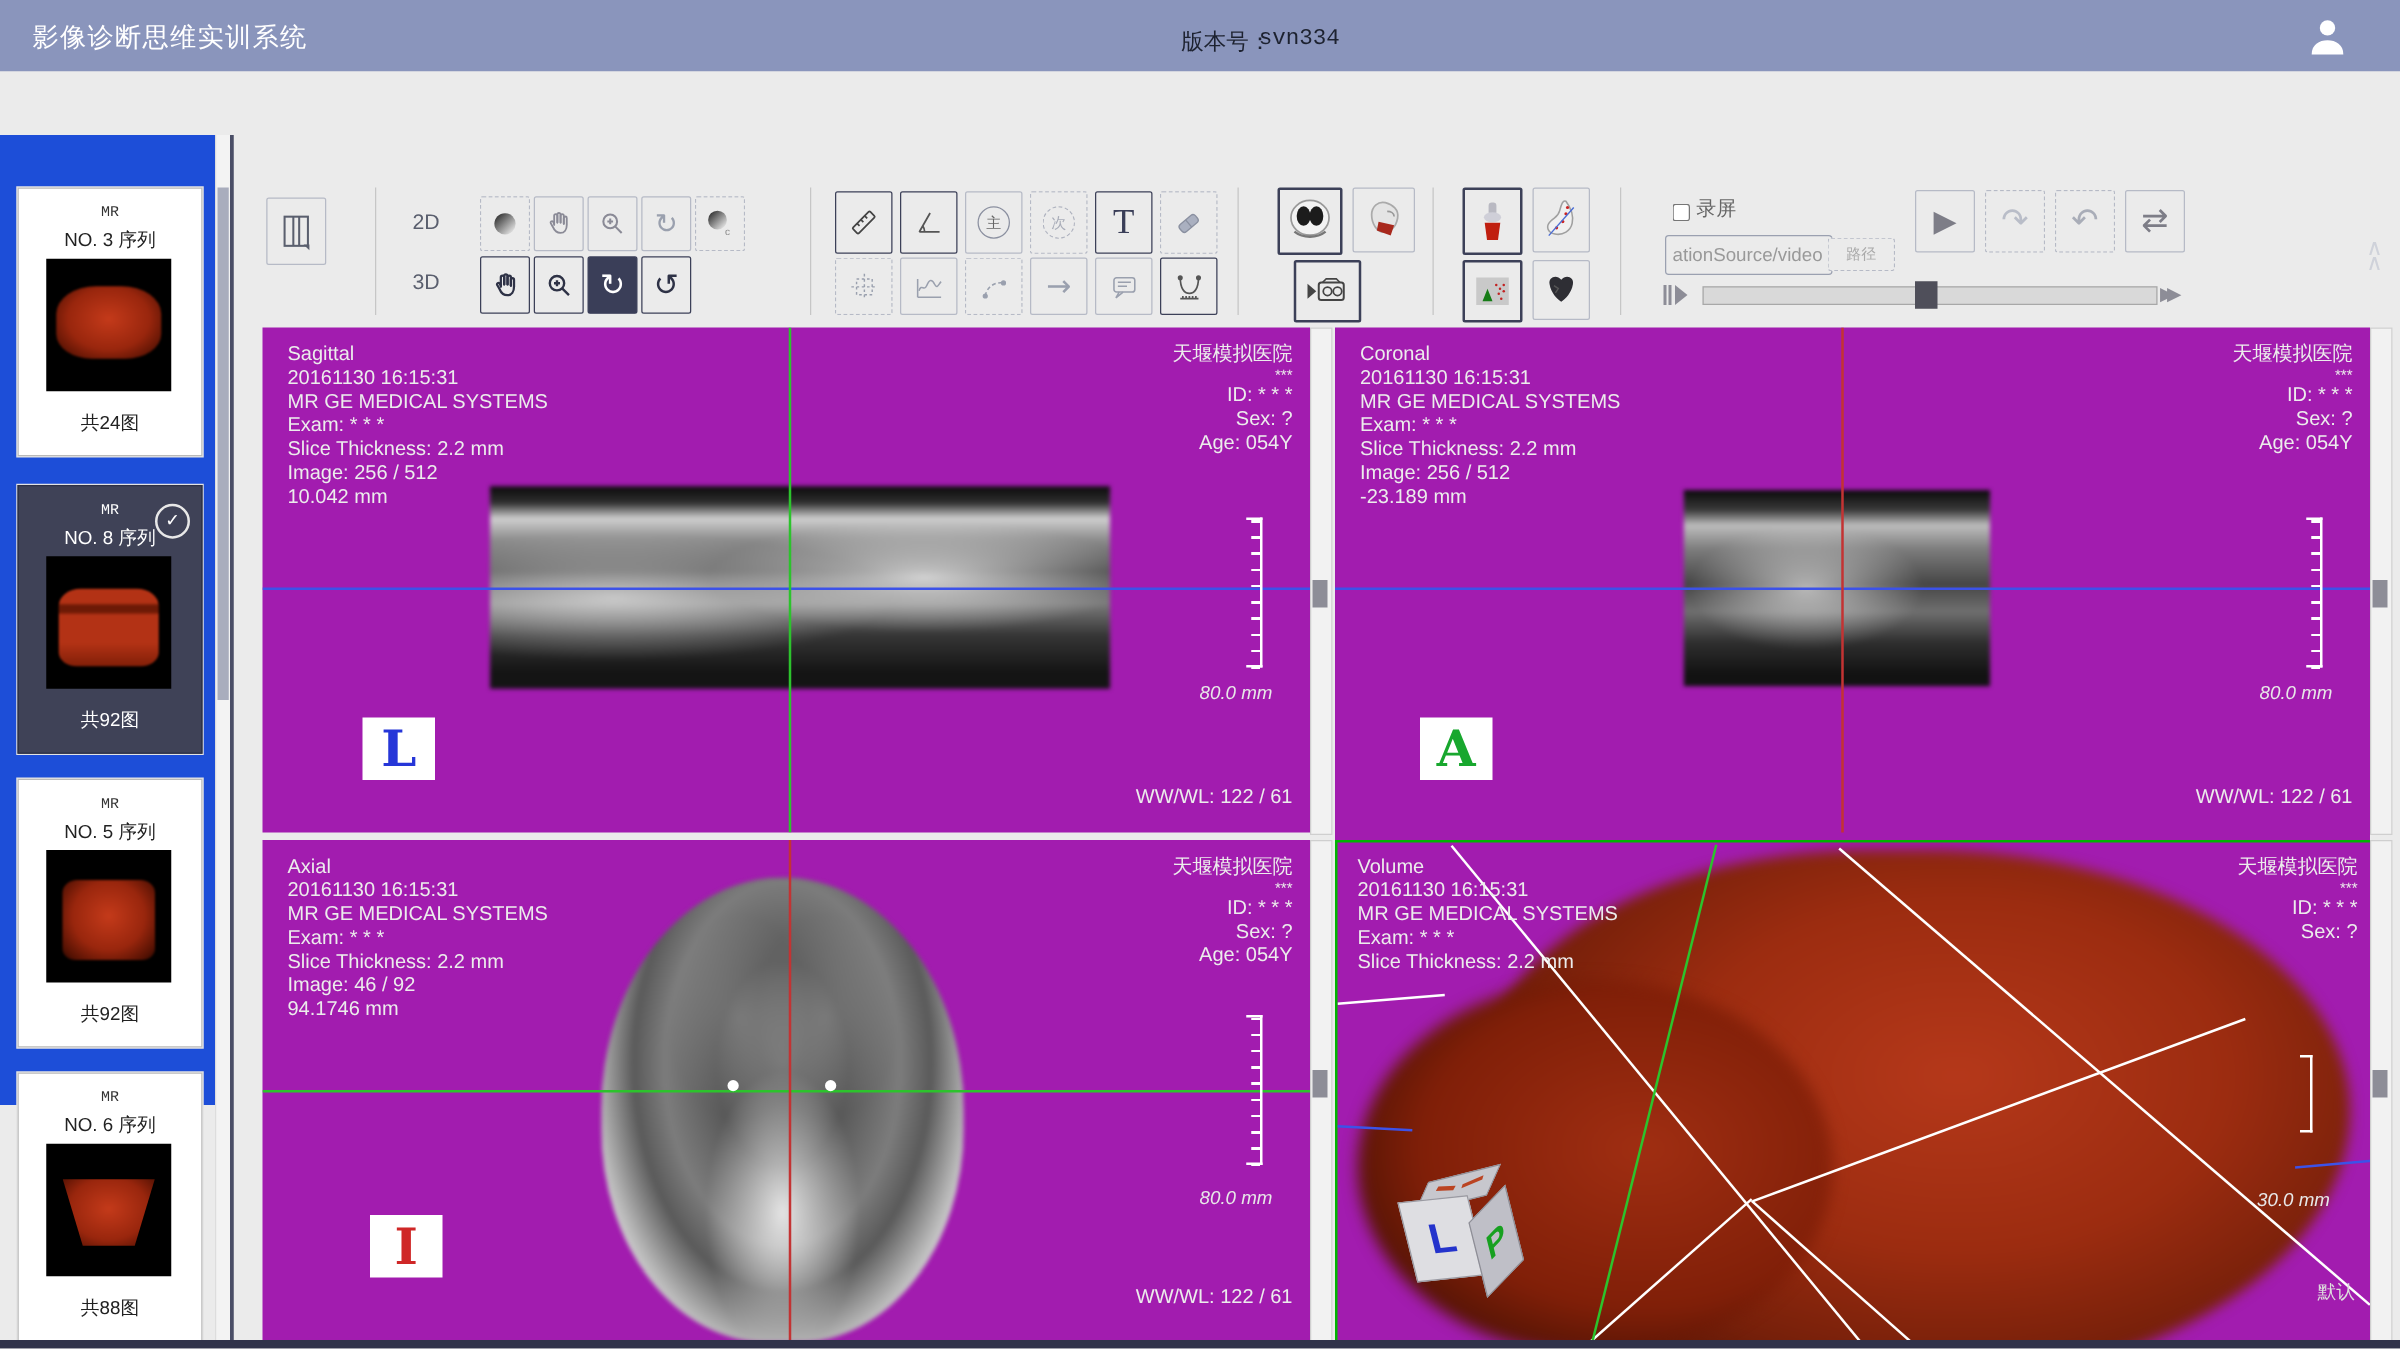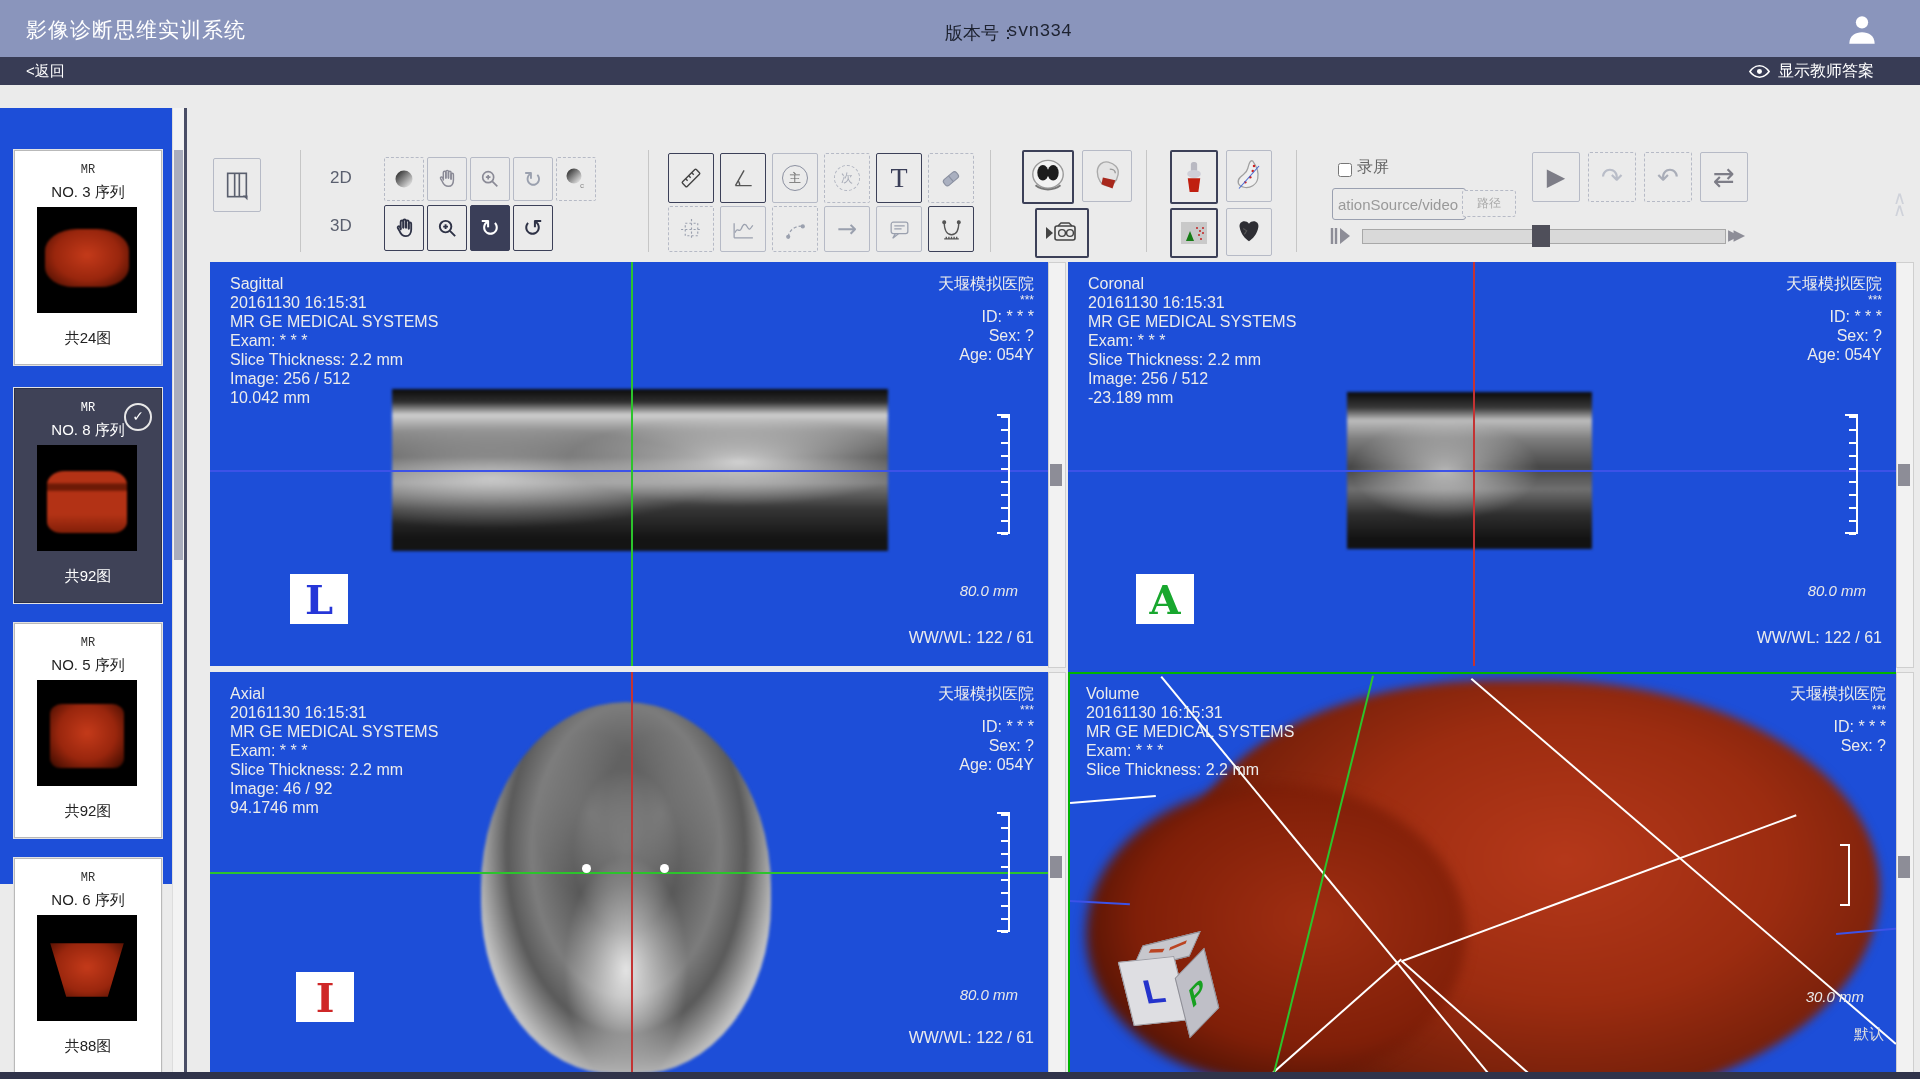--- a/index.html
+++ b/index.html
@@ -43,36 +43,36 @@
   .g.wht{color:#fff;}
   .circ{border:1.5px solid #8b90a0;border-radius:50%;width:24px;height:24px;font-size:12px;color:#666;display:flex;align-items:center;justify-content:center;}
   .circ.dsh{border-style:dashed;border-color:#b0b4c0;color:#a8acb8;}
   .rec-lbl{font-size:16px;color:#666;}
   .vidin{border:1px solid #9aa0b0;border-radius:3px;background:#ebebeb;color:#999;font-size:15px;padding:0 5px;}
   .pathbtn{border:1px dashed #b6bac6;border-radius:3px;background:#ebebeb;color:#aaa;font-size:12px;cursor:pointer;}
   .track{background:#d9d9d9;border:1px solid #a8a8a8;}
   .handle{background:#4f4f5a;cursor:pointer;}
   .ffwd{color:#8d8d97;font-size:15px;letter-spacing:-6px;font-family:"DejaVu Sans",sans-serif;}
   
-  .q{background:#1d4ed8;overflow:hidden;}
+  .q{background:#a21caf;overflow:hidden;}
   .q.selq{border:2px solid #00b400;}
   .vtext{position:absolute;color:#ececec;font-size:16px;line-height:19px;}
   .vtext.r{text-align:right;}
   .stars{font-size:12px;line-height:14px;}
   .xline,.yline{position:absolute;}
   .obox{position:absolute;width:58px;height:50px;background:#fff;display:flex;align-items:center;justify-content:center;font-weight:bold;font-size:40px;font-family:"DejaVu Serif",serif;}
   .ruler{position:absolute;width:13px;}
   .ruler .rl{position:absolute;right:0;top:0;width:2px;height:100%;background:#fff;}
   .ruler .rt{position:absolute;right:2px;top:2px;width:7px;height:100%;background:repeating-linear-gradient(to bottom,#fff 0 2px,transparent 2px 13px);}
   .ruler:before,.ruler:after{content:"";position:absolute;right:0;width:13px;height:2px;background:#fff;}
   .ruler:before{top:0;} .ruler:after{bottom:0;}
   .bracket{position:absolute;width:10px;border-right:2px solid #fff;}
   .bracket:before,.bracket:after{content:"";position:absolute;right:-2px;width:10px;height:2px;background:#fff;}
   .bracket:before{top:0;} .bracket:after{bottom:0;}
-  .slabel{position:absolute;color:#e8e8e8;font-size:15px;font-style:italic;margin-top:36px;}
+  .slabel{position:absolute;color:#e8e8e8;font-size:15px;font-style:italic;}
   .wire{position:absolute;height:1.5px;background:#fff;transform-origin:0 0;}
   .vsb{background:#f2f2f2;border:1px solid #cfcfcf;}
   .vsb .th{position:absolute;left:1px;width:12px;height:22px;background:#8d8d97;}
   .botbar{left:0;top:1072px;width:1920px;height:7px;background:#30334a;}
   svg{display:block;}
 </style>
 </head>
 <body>
 
 <div id="app">
@@ -82,32 +82,20 @@
     <div class="a ver" style="left:945px;">版本号：</div>
     <div class="a ver" style="left:1007px;font-family:'Liberation Mono',monospace;">svn334</div>
     <div class="a" style="left:1846px;top:13px;">
       <svg width="32" height="32" viewBox="0 0 24 24">
           <circle cx="12" cy="7" r="4.6" fill="#fff"></circle>
           <path d="M2.5 23c0-6 4.5-8.6 9.5-8.6s9.5 2.6 9.5 8.6z" fill="#fff"></path>
         </svg>
     </div>
   </div>
 
-  <div class="a navbar">
-    <div class="a back">&lt;返回</div>
-    <div class="a show-ans">
-      <span>
-        <svg width="23" height="15" viewBox="0 0 24 15">
-            <path d="M2 7.5S6 1.5 12 1.5 22 7.5 22 7.5 18 13.5 12 13.5 2 7.5 2 7.5z" fill="none" stroke="#fff" stroke-width="1.7"></path>
-            <circle cx="12" cy="7.5" r="2.6" fill="#fff"></circle>
-          </svg>
-      </span>
-      <span>显示教师答案</span>
-    </div>
-  </div>
 
 
   <div class="a side">
     <div class="a card" style="top:42px;">
       <div class="mod">MR</div>
       <div class="ttl">NO. 3 序列</div>
       <div class="thumb">
           <div class="blob" style="left:8px;top:22px;width:84px;height:58px;border-radius:38% 38% 34% 34%;"></div>
         </div>
       <div class="cnt">共24图</div>

